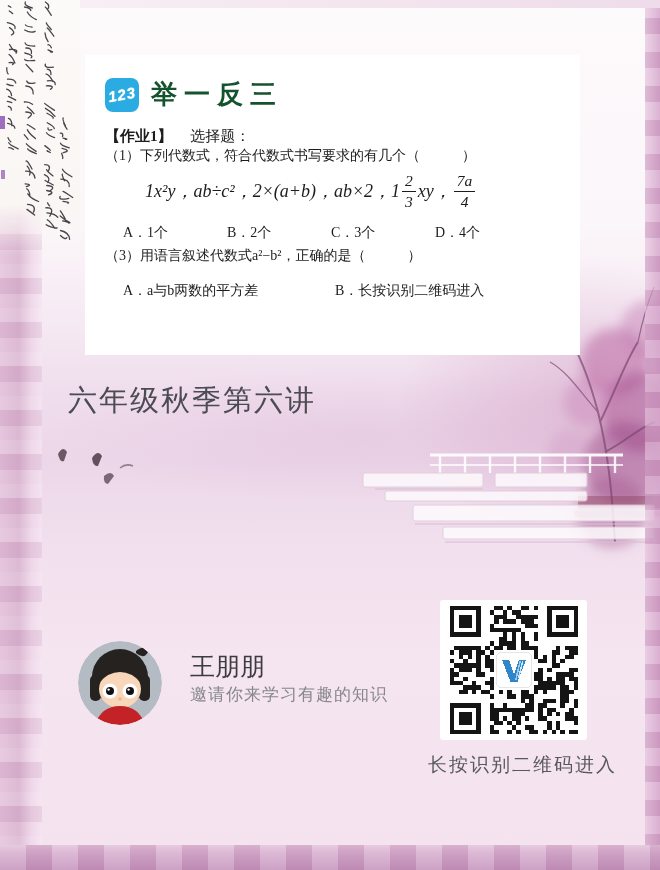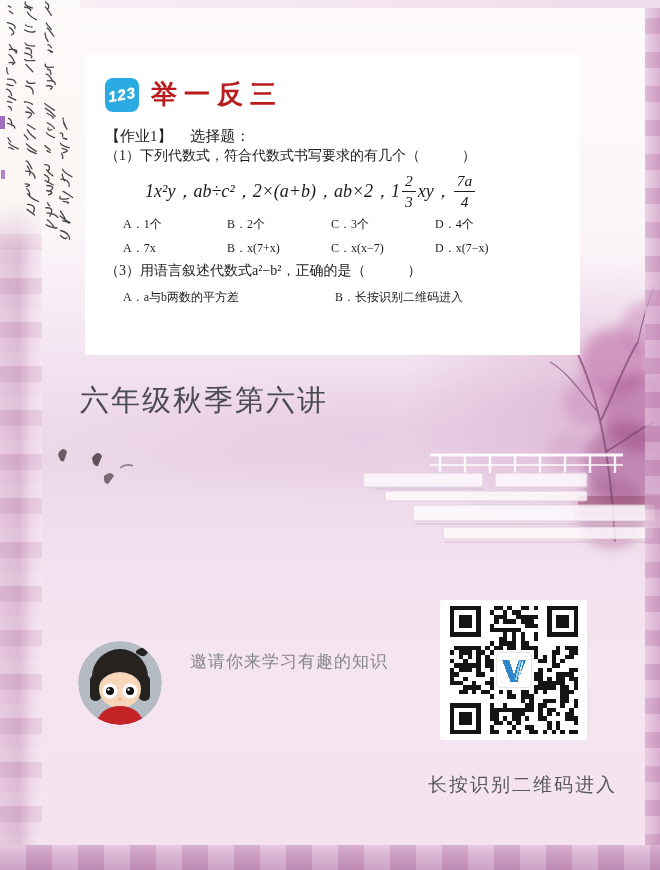--- a/index.html
+++ b/index.html
@@ -28,49 +28,49 @@
   
   .calligraphy{position:absolute;left:0;top:0;width:80px;height:256px;
     background:linear-gradient(180deg,#fcfaf8,#faf6f4 80%,rgba(250,246,244,0));}
   
   .card{position:absolute;left:85px;top:55px;width:495px;height:300px;background:#ffffff;
     font-family:"Liberation Serif","DejaVu Serif",serif;color:#1c1c1e;box-sizing:border-box;padding:20px 20px 0 20px;}
   .ws-header{display:flex;align-items:center;gap:12px;margin-top:2px;}
   .badge{width:34px;height:34px;border-radius:8px;background:#2aace3;display:flex;align-items:center;justify-content:center;
     color:#fff;font-family:"Liberation Sans",sans-serif;font-weight:700;font-style:italic;font-size:15px;transform:none;letter-spacing:1px;}
   .badge span{display:inline-block;transform:rotate(-10deg);text-shadow:0 0 1px #fff;}
-  .ws-title{color:#b91c1c;font-family:"Liberation Sans","DejaVu Sans",sans-serif;font-weight:700;font-size:26px;letter-spacing:7px;}
+  .ws-title{color:#14532d;font-family:"Liberation Sans","DejaVu Sans",sans-serif;font-weight:700;font-size:26px;letter-spacing:7px;}
   .hw-row{margin-top:15px;font-size:15px;}
-  .hw-label{font-weight:400;}
+  .hw-label{font-weight:700;}
   .hw-type{margin-left:14px;margin-top:12px;}
   .q-text{font-size:14px;margin-top:0;line-height:1.45;}
   .expr{margin:7px 0 2px 40px;font-size:18px;font-style:italic;display:flex;align-items:center;}
   .frac{display:inline-flex;flex-direction:column;align-items:center;line-height:1;font-size:.86em;margin:0 2px;vertical-align:middle;}
   .frac .num{border-bottom:1px solid #1c1c1e;padding:0 3px 2px;}
   .frac .den{padding-top:2px;}
-  .opts{display:flex;margin:7px 0 4px 18px;font-size:12px;}
+  .opts{display:flex;margin:15px 0 4px 18px;font-size:14px;}
   .opts-4 span{width:104px;flex:none;}
   .opts-2 span:first-child{width:212px;flex:none;}
   
-  .lecture-title{position:absolute;left:80px;top:381px;font-size:29px;color:#4b4b52;letter-spacing:2px;}
+  .lecture-title{position:absolute;left:68px;top:381px;font-size:29px;color:#4b4b52;letter-spacing:2px;}
   
   .dock{position:absolute;left:355px;top:442px;width:300px;height:130px;opacity:.92;}
   .tree{position:absolute;right:0;top:212px;width:140px;height:360px;}
   .birds{position:absolute;left:52px;top:442px;width:90px;height:60px;}
   
   .profile{position:absolute;left:78px;top:641px;display:flex;align-items:flex-start;}
   .avatar{width:84px;height:84px;border-radius:50%;overflow:hidden;flex:none;}
   .p-text{margin-left:28px;padding-top:9px;}
   .p-name{font-size:25px;color:#3c3c40;}
   .p-invite{font-size:17px;color:#87878d;letter-spacing:1px;}
   
   .qr-card{position:absolute;left:440px;top:600px;width:147px;height:140px;background:#fff;border-radius:3px;
     display:flex;align-items:center;justify-content:center;}
   .qr-card svg{width:128px;height:128px;}
-  .qr-caption{position:absolute;left:428px;top:772px;font-size:19px;color:#58585e;letter-spacing:2px;}
+  .qr-caption{position:absolute;left:428px;top:752px;font-size:19px;color:#58585e;letter-spacing:2px;}
 </style>
 </head>
 <body>
 
 <div class="poster">
   <div class="haze"></div>
 
   <svg class="tree" viewBox="0 0 140 360" aria-hidden="true">
     <defs>
         <filter id="bl" x="-40%" y="-40%" width="180%" height="180%">
@@ -218,26 +218,20 @@
       </div>
       <div class="opts opts-4">
         <span>A．1个</span>
         <span>B．2个</span>
         <span>C．3个</span>
         <span>D．4个</span>
       </div>
     </div>
 
     <div>
-      <div class="opts opts-4">
-        <span>A．7x</span>
-        <span>B．x(7+x)</span>
-        <span>C．x(x−7)</span>
-        <span>D．x(7−x)</span>
-      </div>
     </div>
 
     <div>
       <div class="q-text">
         <span>（3）</span><span>用语言叙述代数式a²−b²，正确的是（　　　）</span>
       </div>
       <div class="opts opts-2">
         <span>A．a与b两数的平方差</span>
         <span>B．长按识别二维码进入</span>
       </div>
@@ -265,20 +259,21 @@
           <circle cx="32" cy="50" r="4" fill="#111111"></circle>
           <circle cx="52" cy="50" r="4" fill="#111111"></circle>
           <circle cx="30.6" cy="48.6" r="1.2" fill="#ffffff"></circle>
           <circle cx="50.6" cy="48.6" r="1.2" fill="#ffffff"></circle>
           <ellipse cx="42" cy="58" rx="2" ry="1.4" fill="#e8b792"></ellipse>
           <path d="M17 84 Q23 65 42 65 Q61 65 67 84 Z" fill="#c32227"></path>
         </g>
       </svg>
     </div>
     <div class="p-text">
+      <div class="p-name">王朋朋</div>
       <div class="p-invite">邀请你来学习有趣的知识</div>
     </div>
   </div>
 
   <div class="qr-card">
     <svg viewBox="0 0 29 29" shape-rendering="crispEdges">
       <rect width="29" height="29" fill="#ffffff"></rect>
       <g fill="#141414">
         <rect x="0" y="0" width="7" height="7"></rect>
           <rect x="22" y="0" width="7" height="7"></rect>

